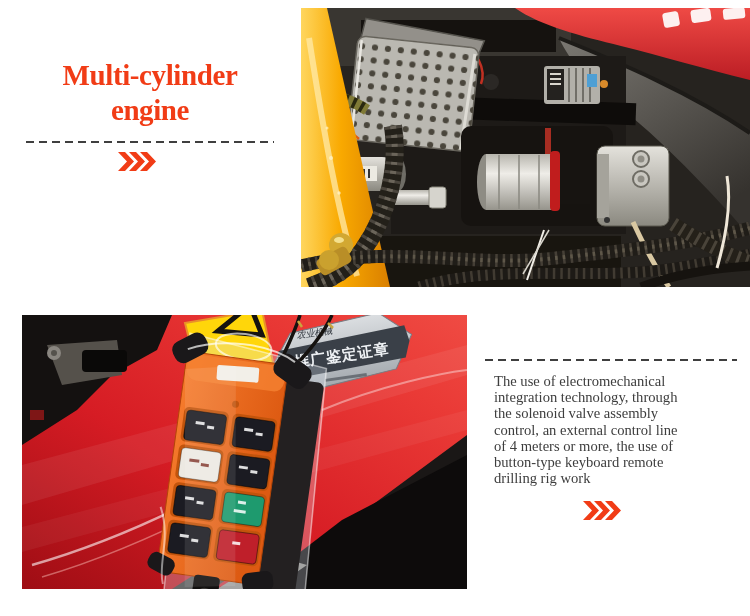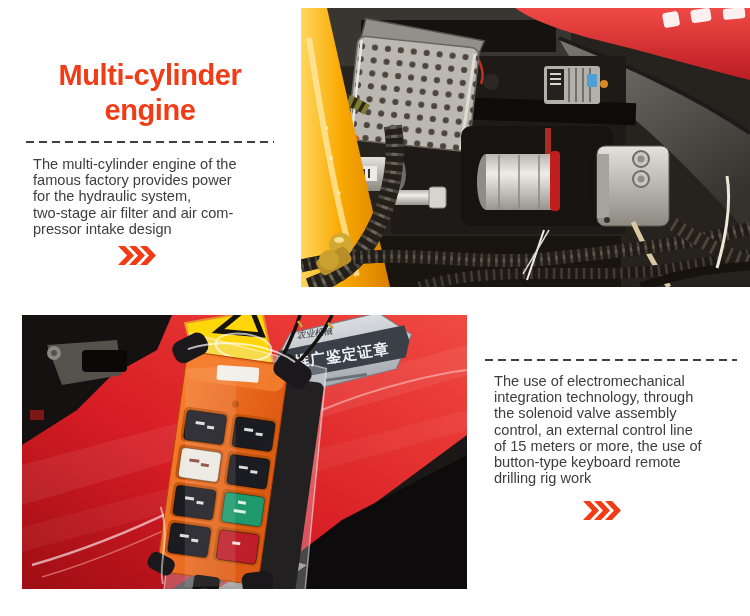--- a/index.html
+++ b/index.html
@@ -1,18 +1,18 @@
 <!DOCTYPE html>
 <html><head>
 <meta charset="utf-8">
 <style>
   html,body{margin:0;padding:0;background:#fff;}
   .canvas{
     position:relative;width:750px;height:616px;background:#ffffff;
-    font-family:Liberation Sans, sans-serif;overflow:hidden;
+    font-family:Liberation Serif, serif;overflow:hidden;
   }
   .text-block{position:absolute;}
   .section-title{
     margin:0;font-weight:bold;font-size:29px;line-height:35px;letter-spacing:-0.4px;
     color:#f13c16;text-align:center;white-space:pre-line;
   }
   .sep{
     height:2px;margin-top:13px;
     background:repeating-linear-gradient(90deg,#3f3f3f 0 8px,transparent 8px 13px);
   }
@@ -38,25 +38,20 @@
 </style>
 </head>
 <body>
 
 <div class="canvas">
 
   <div class="text-block" id="engine-text">
     <h2 class="section-title">Multi-cylinder
 engine</h2>
     <div class="sep"></div>
-    <p class="desc">The multi-cylinder engine of the
-famous factory provides power
-for the hydraulic system,
-two-stage air filter and air com-
-pressor intake design</p>
     <div class="arrow-wrap">
       <svg width="40" height="19" viewBox="0 0 40 19">
         <path d="M0,0 L7,0 L16,9.5 L7,19 L0,19 L9,9.5 Z" fill="#f13c16"></path>
         <path d="M11,0 L18,0 L27,9.5 L18,19 L11,19 L20,9.5 Z" fill="#f13c16"></path>
         <path d="M22,0 L29,0 L38,9.5 L29,19 L22,19 L31,9.5 Z" fill="#f13c16"></path>
       </svg>
     </div>
   </div>
 
   <div class="photo" id="engine-photo">
@@ -362,21 +357,21 @@
       </g>
     </svg>
   </div>
 
   <div class="text-block" id="remote-text">
     <div class="sep"></div>
     <p class="desc">The use of electromechanical
 integration technology, through
 the solenoid valve assembly
 control, an external control line
-of 15 meters or more, the use of
+of 4 meters or more, the use of
 button-type keyboard remote
 drilling rig work</p>
     <div class="arrow-wrap">
       <svg width="40" height="19" viewBox="0 0 40 19">
         <path d="M0,0 L7,0 L16,9.5 L7,19 L0,19 L9,9.5 Z" fill="#f13c16"></path>
         <path d="M11,0 L18,0 L27,9.5 L18,19 L11,19 L20,9.5 Z" fill="#f13c16"></path>
         <path d="M22,0 L29,0 L38,9.5 L29,19 L22,19 L31,9.5 Z" fill="#f13c16"></path>
       </svg>
     </div>
   </div>

